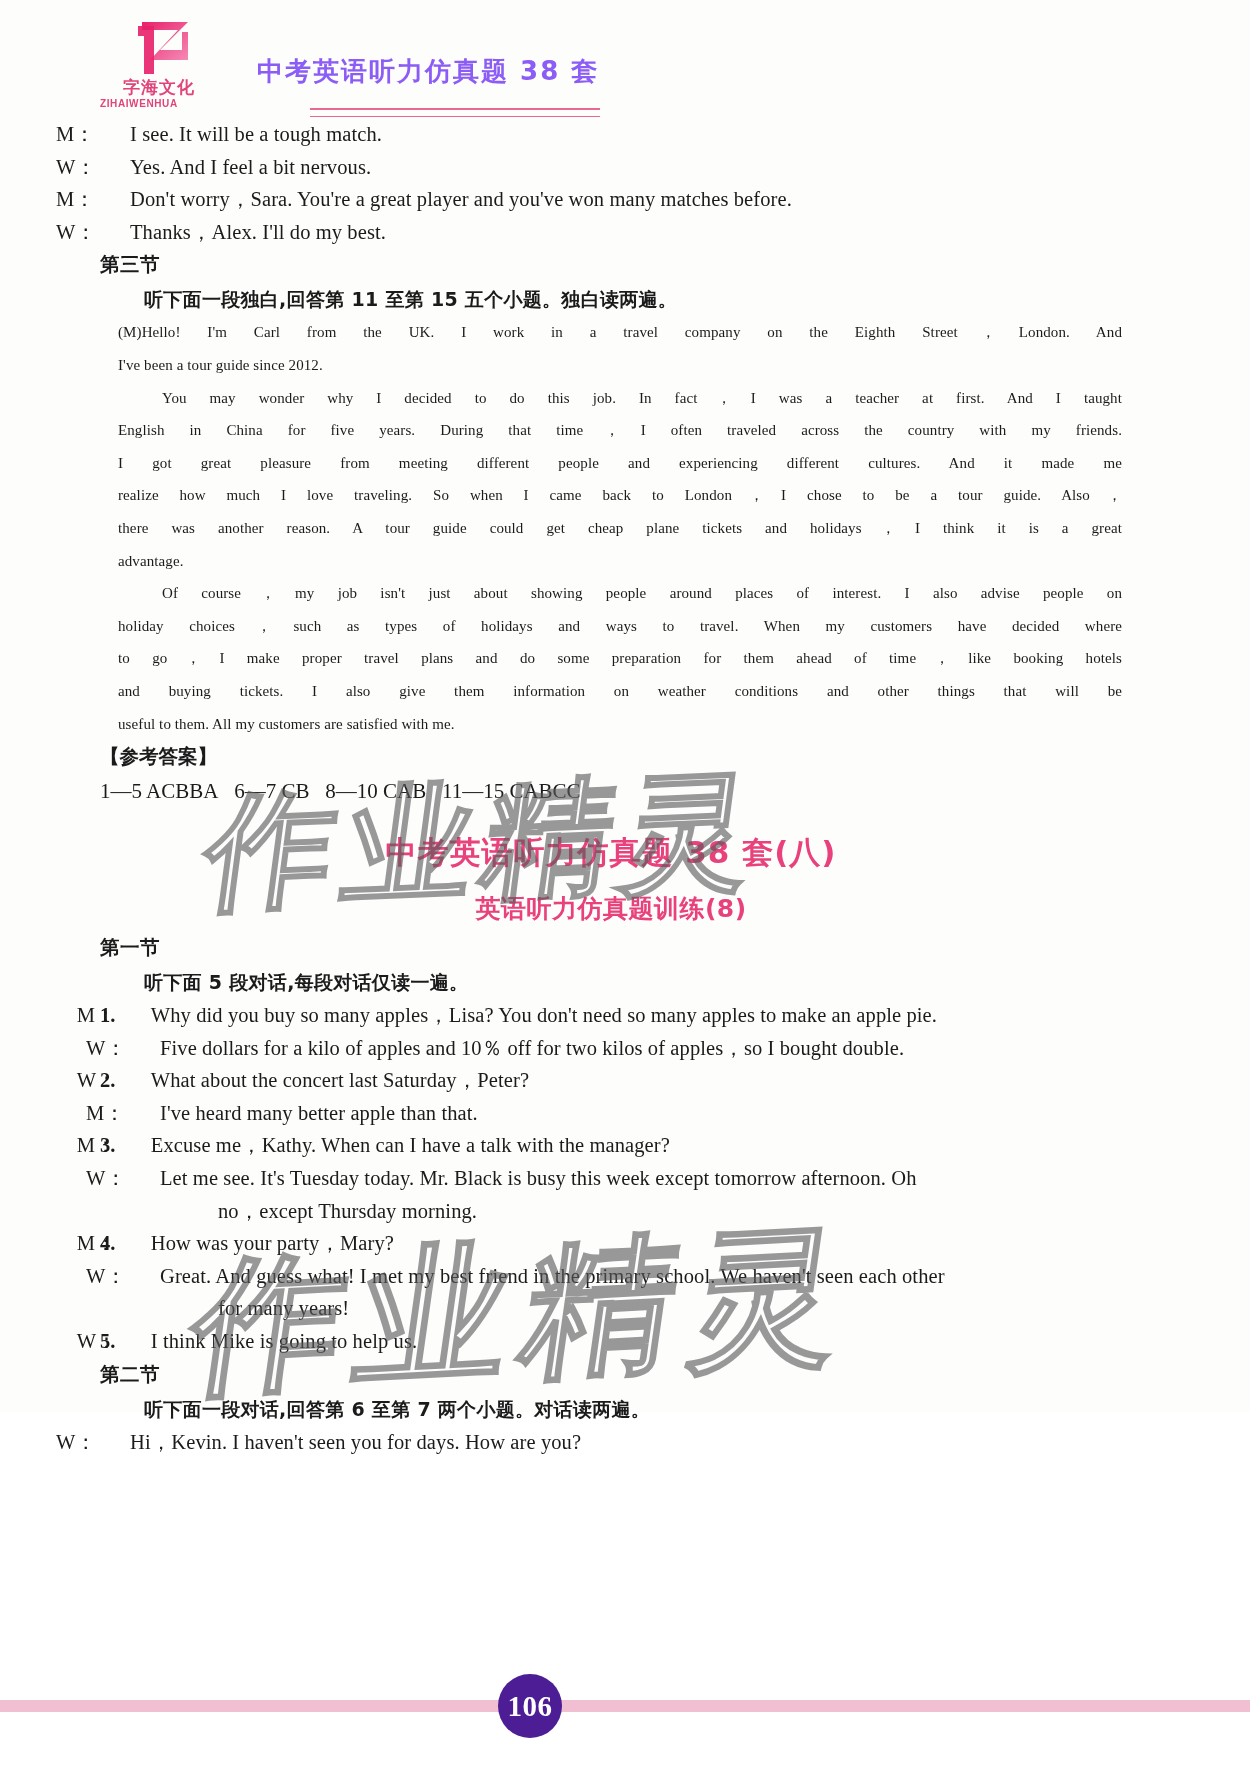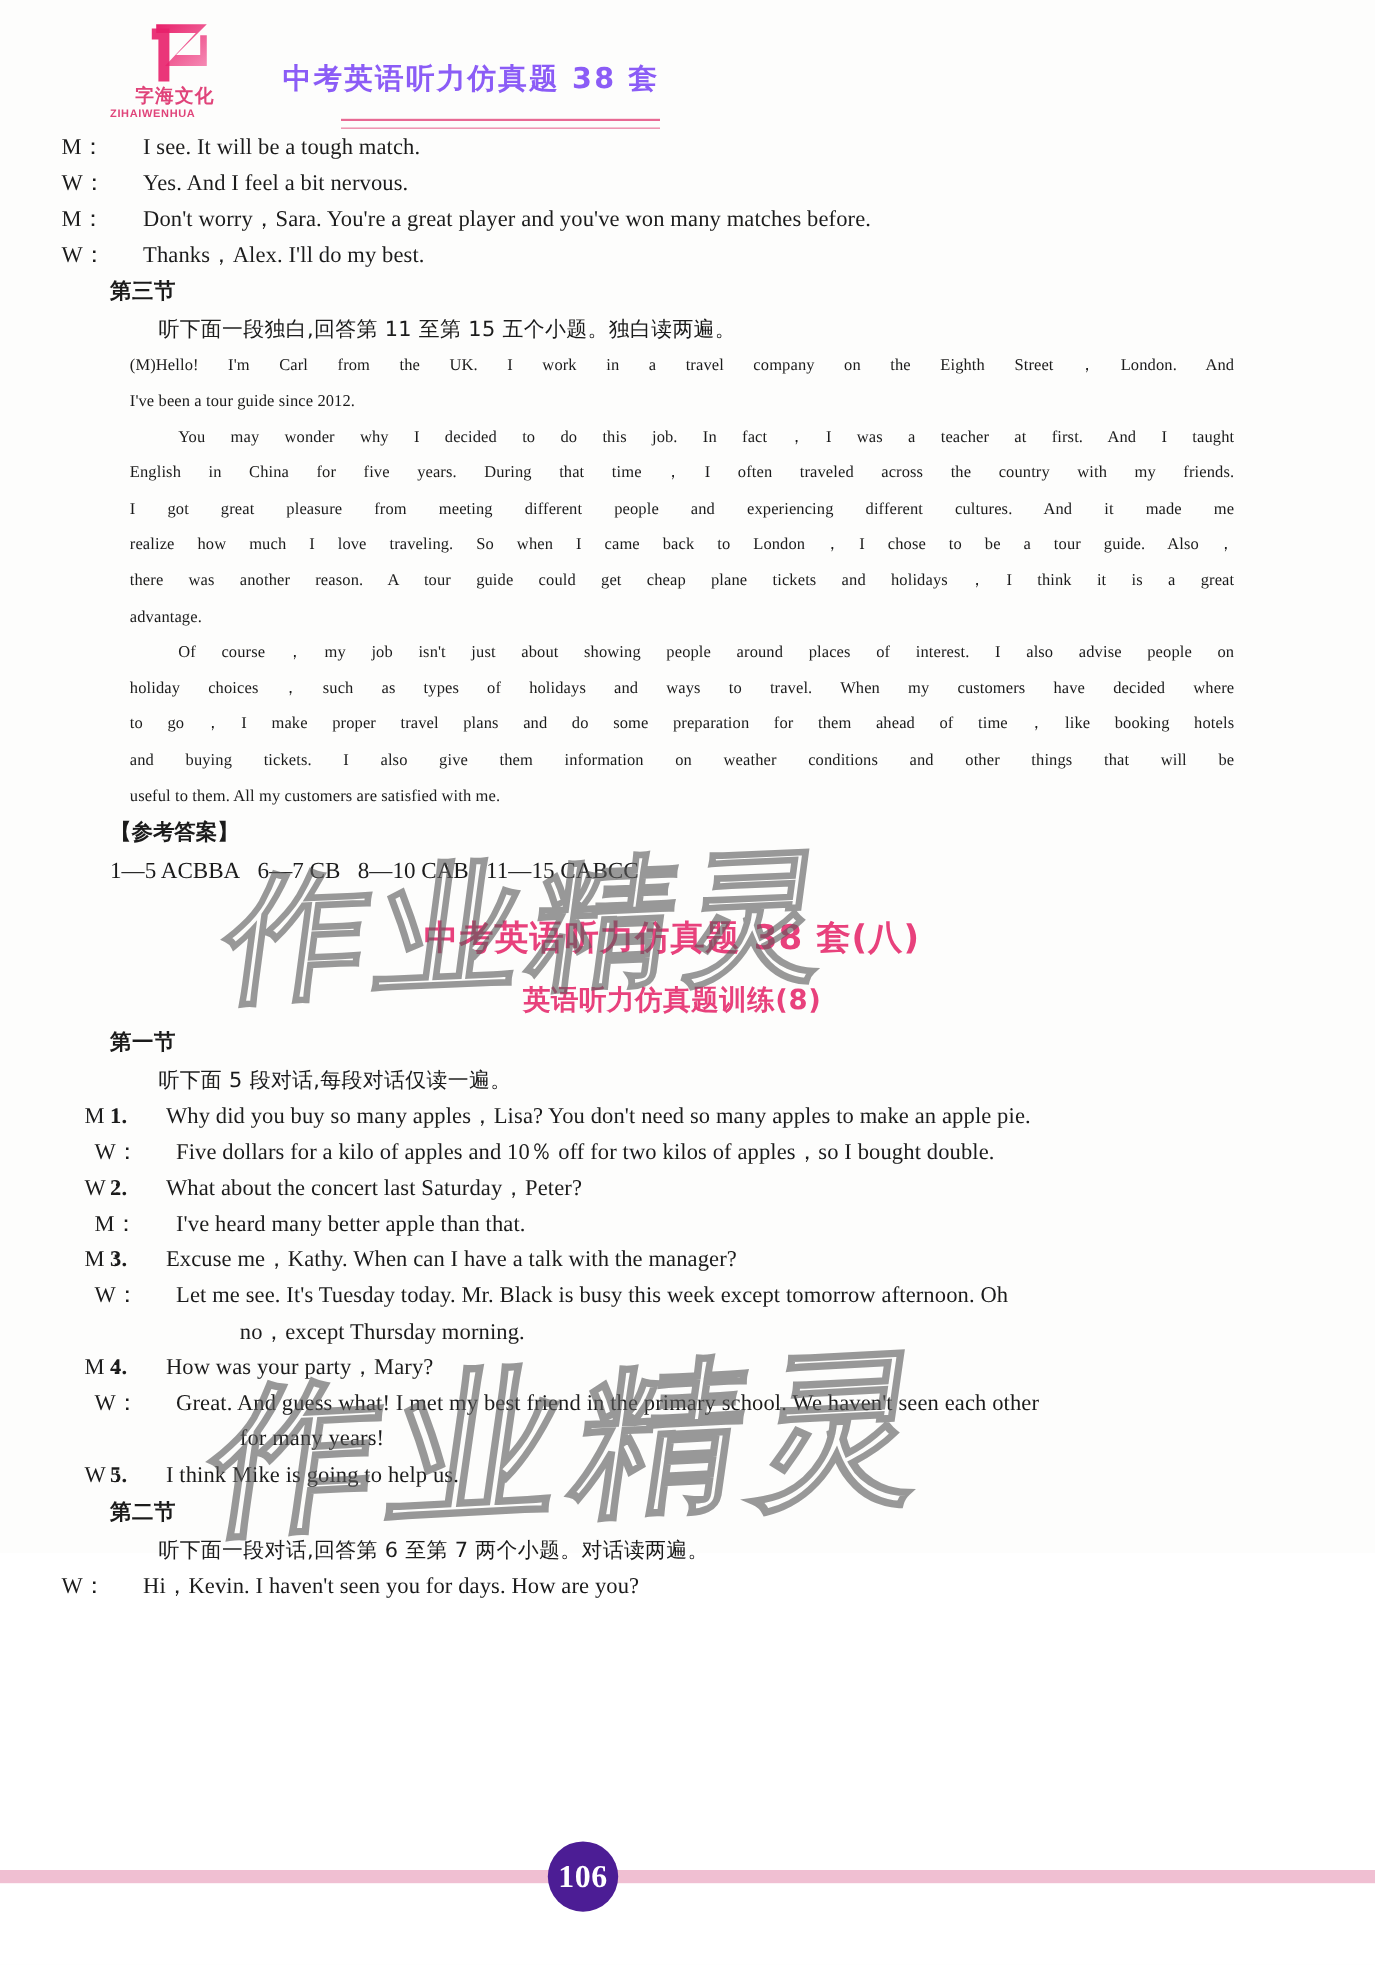--- a/index.html
+++ b/index.html
@@ -98,21 +98,21 @@
   .cn{
     font-family:"DejaVu Sans","Liberation Sans",sans-serif;
     font-size:19.5px;
     font-weight:bold;
     line-height:34px;
     letter-spacing:.5px;
   }
   .cn-normal{
     font-family:"DejaVu Sans","Liberation Sans",sans-serif;
     font-size:19px;
-    font-weight:normal;
+    font-weight:bold;
     line-height:34px;
     letter-spacing:.3px;
   }
   .indent{ margin-left:44px; }
   .para-indent{ text-indent:44px; }
 
   .ans-head{
     font-family:"DejaVu Sans","Liberation Sans",sans-serif;
     font-size:19.5px;font-weight:bold;
     line-height:34px;

